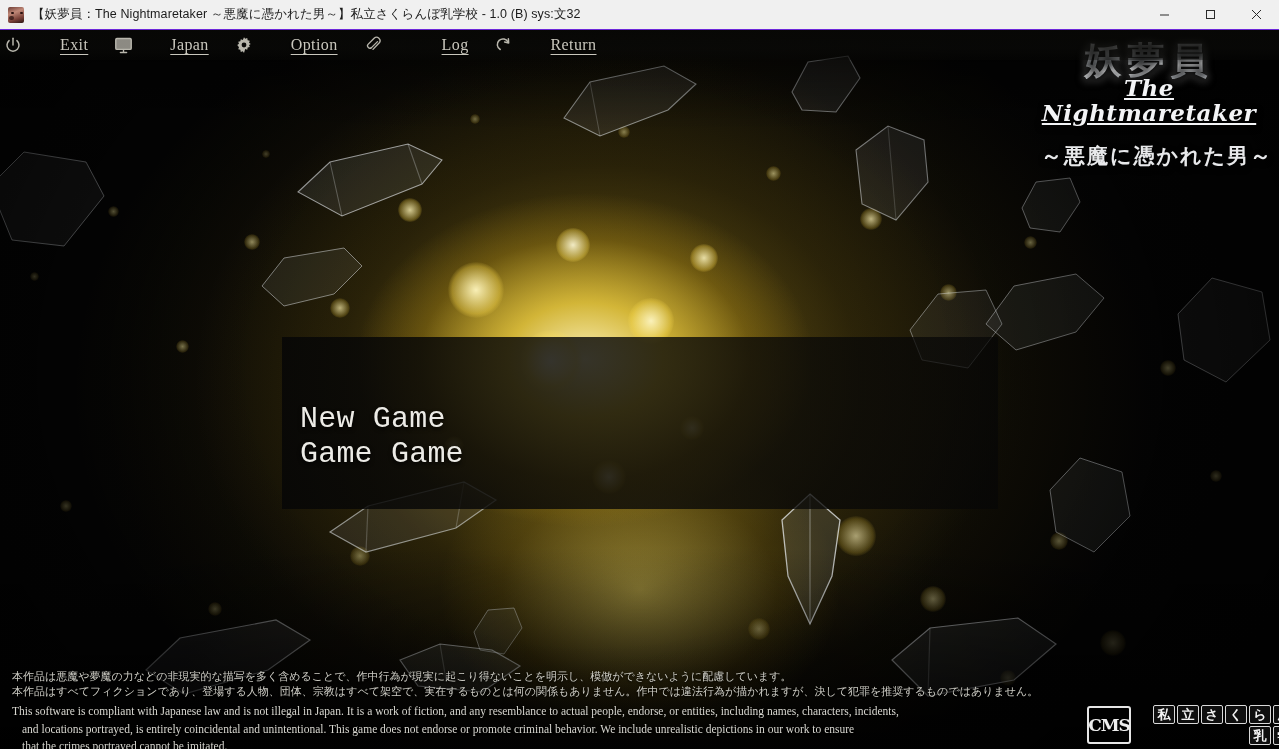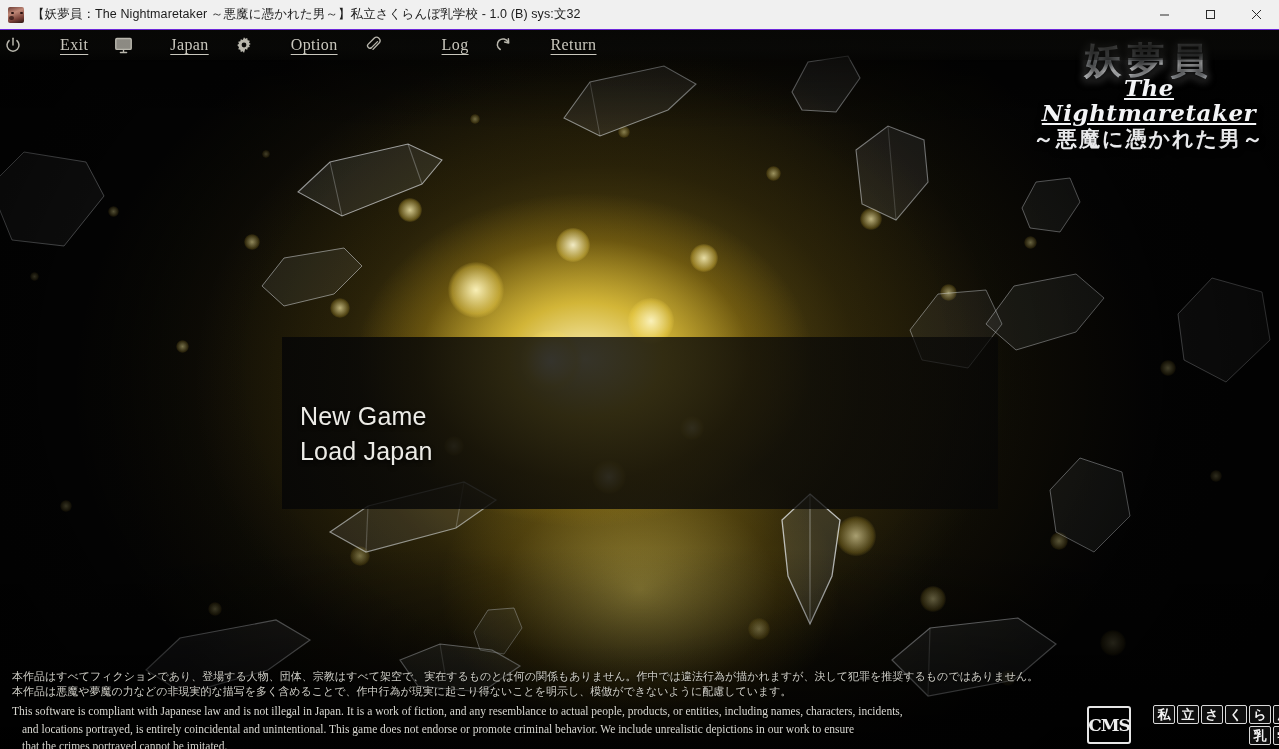--- a/index.html
+++ b/index.html
@@ -95,40 +95,40 @@
     filter:drop-shadow(0 2px 3px rgba(0,0,0,.95)) drop-shadow(0 0 2px rgba(255,255,255,.35));
     text-shadow:0 0 6px rgba(0,0,0,.8);
   }
   .logo-en{
     margin-top:-4px; font-size:23px; line-height:1.1;
     font-family:"DejaVu Serif","Liberation Serif",serif;
     font-style:italic; font-weight:700; letter-spacing:.5px;
     color:#f3f4f6; filter:drop-shadow(0 2px 3px rgba(0,0,0,.95));text-decoration:underline;
   }
   .logo-sub{
-    margin-top:1px; font-size:21px; line-height:1.15; letter-spacing:2px;
+    margin-top:18px; font-size:21px; line-height:1.15; letter-spacing:2px;
     font-family:"DejaVu Serif","Liberation Serif",serif; font-weight:700;
-    color:#e7e8ea; filter:drop-shadow(0 2px 3px rgba(0,0,0,.95));
+    color:#e7e8ea; filter:drop-shadow(0 2px 3px rgba(0,0,0,.95));text-align:right;
   }
 
   
   .panel{
     position:absolute; left:282px; top:307px; width:716px; height:172px; z-index:20;
     background:linear-gradient(to right, rgba(6,6,6,.86) 0%, rgba(8,8,8,.80) 50%, rgba(6,6,6,.72) 100%);
   }
   .panel-title{
     position:absolute; left:22px; top:24px;
     font-size:25px; font-weight:700; line-height:1;
     font-family:"DejaVu Sans","Liberation Sans",sans-serif;
     color:#f6f3e4; letter-spacing:.2px; white-space:nowrap;
     text-shadow:0 2px 4px rgba(0,0,0,.95);
   }
   .panel-item{
-    position:absolute; left:18px; font-size:25px; line-height:1;
-    font-family:Liberation Sans, sans-serif; font-weight:400;
+    position:absolute; left:18px; font-size:30px; line-height:1;
+    font-family:Liberation Mono, monospace; font-weight:400;
     color:#ecebe6; letter-spacing:.2px;
     text-shadow:0 2px 4px rgba(0,0,0,.95);
   }
   .panel-item.i0{ top:67px; }
   .panel-item.i1{ top:102px; }
 
   
   .disc-jp{
     position:absolute; left:12px; top:639px; width:1140px; z-index:22;
     font-size:11px; line-height:15px; color:#cfcec6;
@@ -415,30 +415,30 @@
     </div>
 
     <div class="logo">
       <div class="logo-kanji">妖夢員</div>
       <div class="logo-en">The Nightmaretaker</div>
       <div class="logo-sub">～悪魔に憑かれた男～</div>
     </div>
 
     <div class="panel">
       <div class="panel-item i0">New Game</div>
-      <div class="panel-item i1">Load Japan</div>
+      <div class="panel-item i1">Game Game</div>
     </div>
 
     <div class="disc-jp">
+      <div>本作品は悪魔や夢魔の力などの非現実的な描写を多く含めることで、作中行為が現実に起こり得ないことを明示し、模倣ができないように配慮しています。</div>
       <div>本作品はすべてフィクションであり、登場する人物、団体、宗教はすべて架空で、実在するものとは何の関係もありません。作中では違法行為が描かれますが、決して犯罪を推奨するものではありません。</div>
-      <div>本作品は悪魔や夢魔の力などの非現実的な描写を多く含めることで、作中行為が現実に起こり得ないことを明示し、模倣ができないように配慮しています。</div>
     </div>
 
     <div class="disc-en">
-      <p>This software is compliant with Japanese law and is not illegal in Japan. It is a work of fiction, and any resemblance to actual people, products, or entities, including names, characters, incidents,</p>
+      <p>This software is compliant with Japanese law and is not illegal in Japan. It is a work of fiction, and any resemblance to actual people, endorse, or entities, including names, characters, incidents,</p>
       <p>and locations portrayed, is entirely coincidental and unintentional. This game does not endorse or promote criminal behavior. We include unrealistic depictions in our work to ensure</p>
       <p>that the crimes portrayed cannot be imitated.</p>
     </div>
 
     <div class="badge">
       <div class="badge-mark">CMS</div>
       <div class="badge-text">
         <div class="badge-row r1">
           <span class="badge-ch">私</span>
           <span class="badge-ch">立</span>

